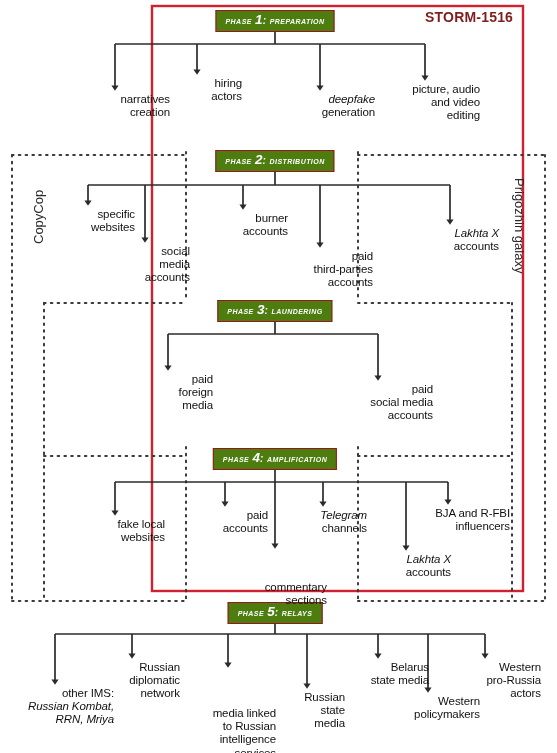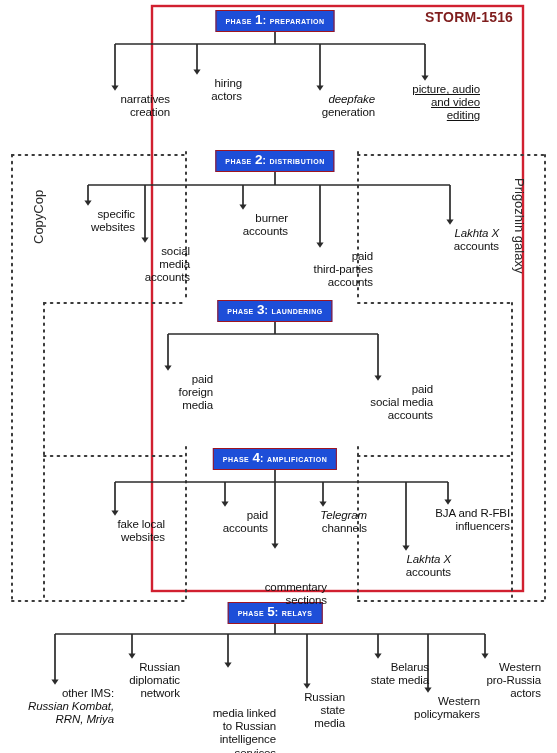--- a/index.html
+++ b/index.html
@@ -18,30 +18,31 @@
     line-height:13.2px;
     color:#111;
     white-space:pre-line;
     transform:translateX(-50%);
     letter-spacing:-0.1px;
   }
   .node-label i{font-style:italic;}
   .badge{
     position:absolute;
     transform:translateX(-50%);
-    background:#1d4ed8;
+    background:#4d7c0f;
     border:1.5px solid #9E1420;
     color:#ffffff;
     font-size:10px;
     font-weight:bold;
     letter-spacing:0.45px;
     padding:3px 9px 4px 9px;
     white-space:nowrap;
     line-height:12px;
     box-sizing:border-box;
+    font-style:italic;
   }
   .badge .ph{font-variant:small-caps;text-transform:lowercase;font-size:10.5px;}
   .badge .num{font-size:13.5px;font-weight:bold;letter-spacing:0;}
   .badge .nm{font-variant:small-caps;text-transform:lowercase;font-size:10.5px;}
   .storm{
     position:absolute;
     color:#7f1d1d;
     font-weight:bold;
     font-size:14px;
     letter-spacing:0.2px;
@@ -168,21 +169,21 @@
   <div class="badge" style="left:275px;top:602px;">
     <span class="ph">PHASE</span><span>&nbsp;</span><span class="num">5</span><span>:&nbsp;</span><span class="nm">RELAYS</span>
   </div>
 
   <div class="node-label" style="left:115px;top:93px;width:110px;">narratives
 creation</div>
   <div class="node-label" style="left:197px;top:77px;width:90px;">hiring
 actors</div>
   <div class="node-label" style="left:320px;top:93px;width:110px;"><i>deepfake</i>
 generation</div>
-  <div class="node-label" style="left:425px;top:83px;width:110px;text-decoration:underline;">picture, audio
+  <div class="node-label" style="left:425px;top:83px;width:110px;">picture, audio
 and video
 editing</div>
 
   <div class="node-label" style="left:88px;top:208px;width:94px;">specific
 websites</div>
   <div class="node-label" style="left:145px;top:245px;width:90px;">social
 media
 accounts</div>
   <div class="node-label" style="left:243px;top:212px;width:90px;">burner
 accounts</div>

